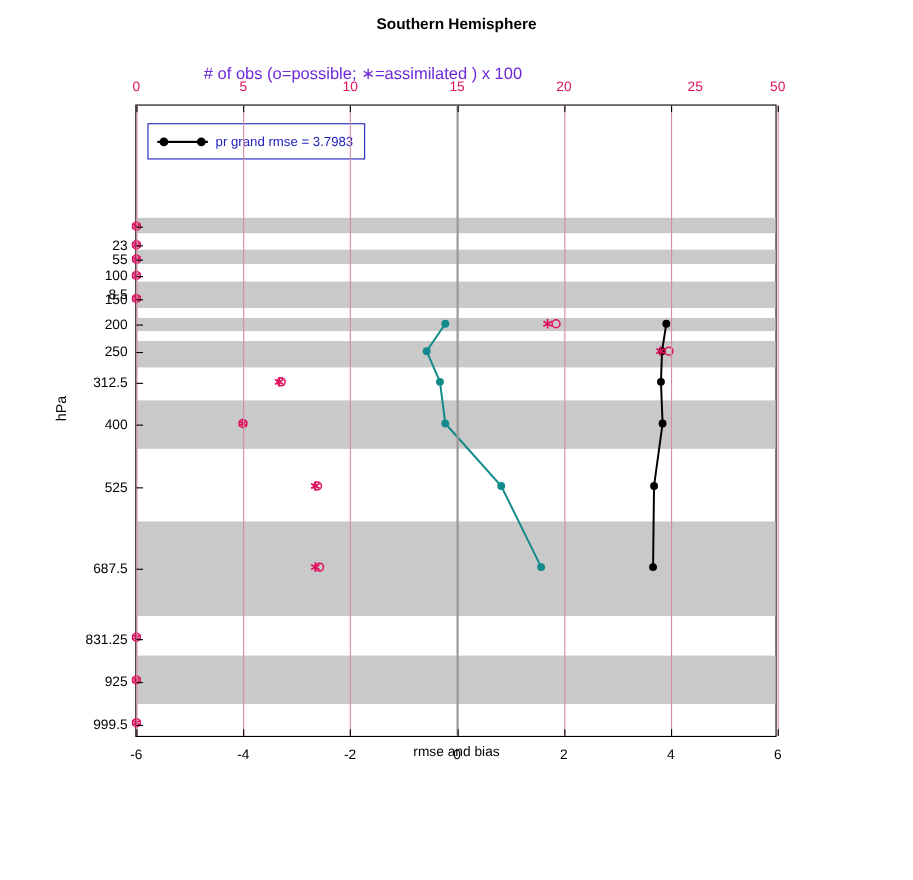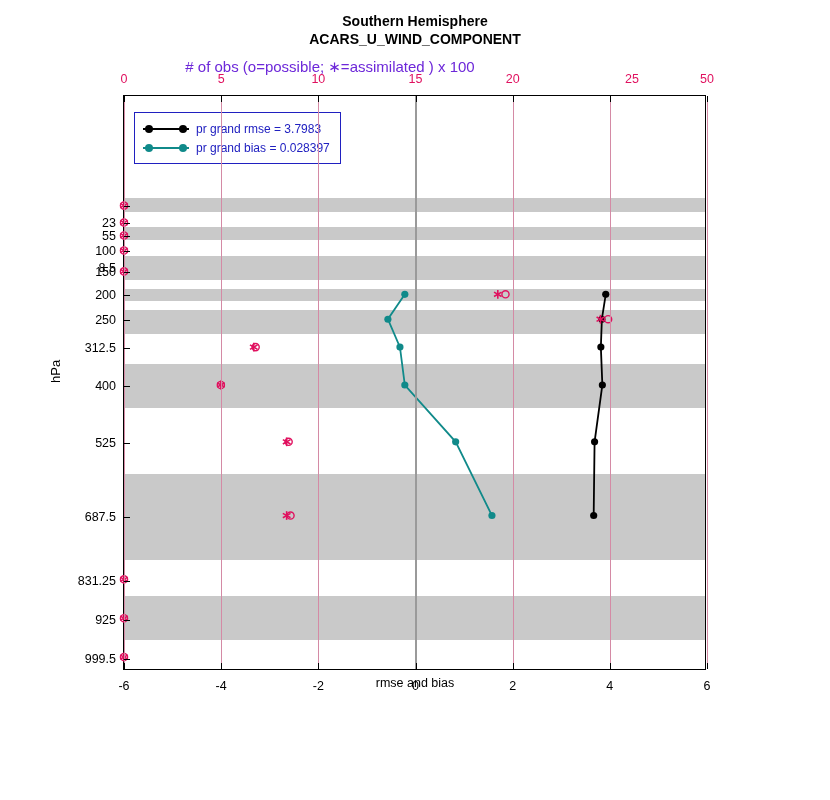--- a/index.html
+++ b/index.html
@@ -189,21 +189,20 @@
     overflow: visible;
   }
 </style>
 </head>
 <body>
 
 <div id="stage">
 
   <div class="title-block">
     <div class="title-line">Southern Hemisphere</div>
-    <div class="title-line">ACARS_U_WIND_COMPONENT</div>
   </div>
 
   <div class="top-axis-label"># of obs (o=possible; ∗=assimilated ) x 100</div>
 
   <div class="plot" id="plot">
       <div class="band" style="top: 500px; height: 44px;"></div>
       <div class="band" style="top: 378px; height: 86px;"></div>
       <div class="band" style="top: 268px; height: 44px;"></div>
       <div class="band" style="top: 214px; height: 24px;"></div>
       <div class="band" style="top: 193px; height: 12px;"></div>
@@ -312,28 +311,20 @@
       </svg>
 
     <div class="legend">
       <div class="legend-row">
         <span class="legend-swatch">
           <span class="ln" style="background:#000000"></span>
           <span class="dot d1" style="background:#000000"></span>
           <span class="dot d2" style="background:#000000"></span>
         </span>
         <span>pr grand rmse = 3.7983</span>
-      </div>
-      <div class="legend-row">
-        <span class="legend-swatch">
-          <span class="ln" style="background:#108a8a"></span>
-          <span class="dot d1" style="background:#108a8a"></span>
-          <span class="dot d2" style="background:#108a8a"></span>
-        </span>
-        <span>pr grand bias = 0.028397</span>
       </div>
     </div>
   <div class="vgrid" style="left: 0px;"></div>
       <div class="tick-top" style="left: 0px;"></div>
       <div class="tick-bottom" style="left: 0px;"></div>
       <div class="xlab-bottom" style="left: 0px;">-6</div>
       <div class="vgrid" style="left: 97.1667px;"></div>
       <div class="tick-top" style="left: 97.1667px;"></div>
       <div class="tick-bottom" style="left: 97.1667px;"></div>
       <div class="xlab-bottom" style="left: 97.1667px;">-4</div>

